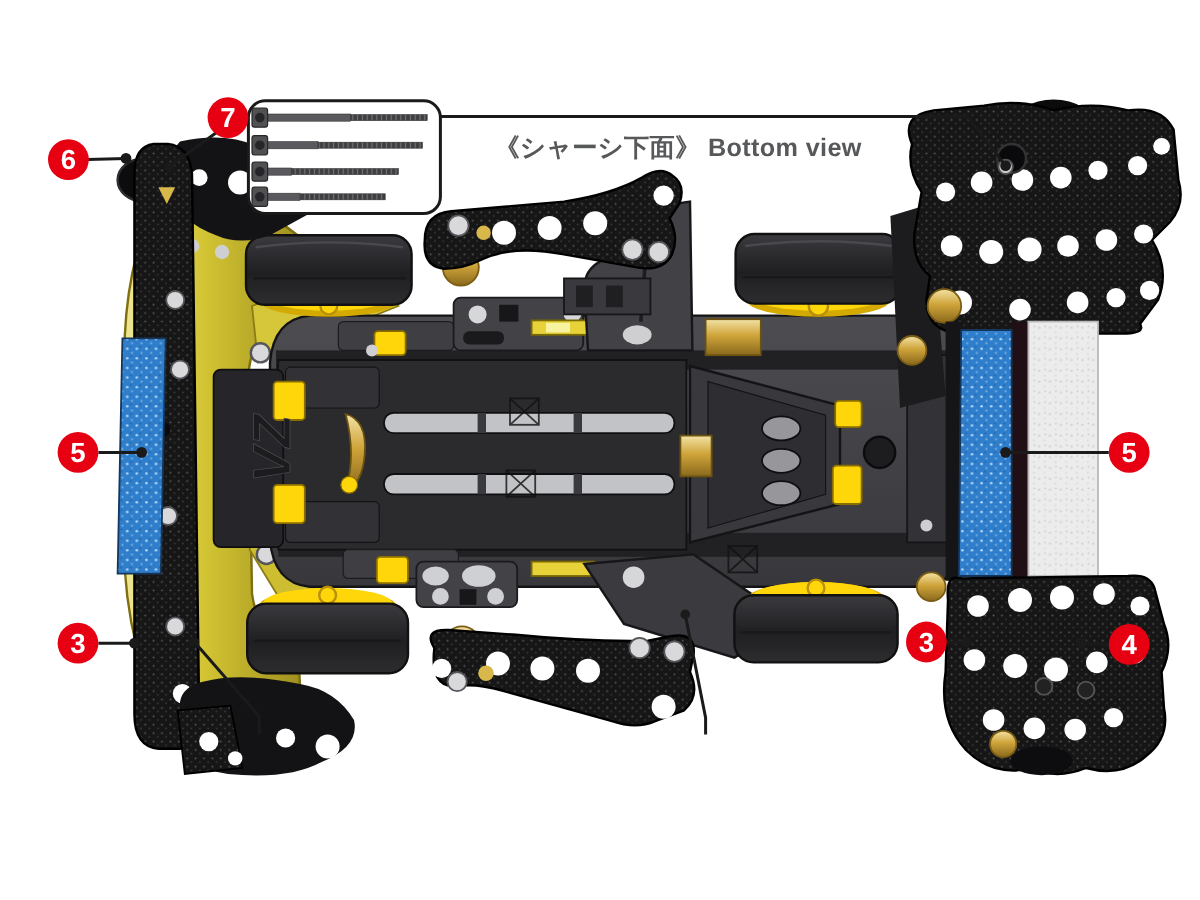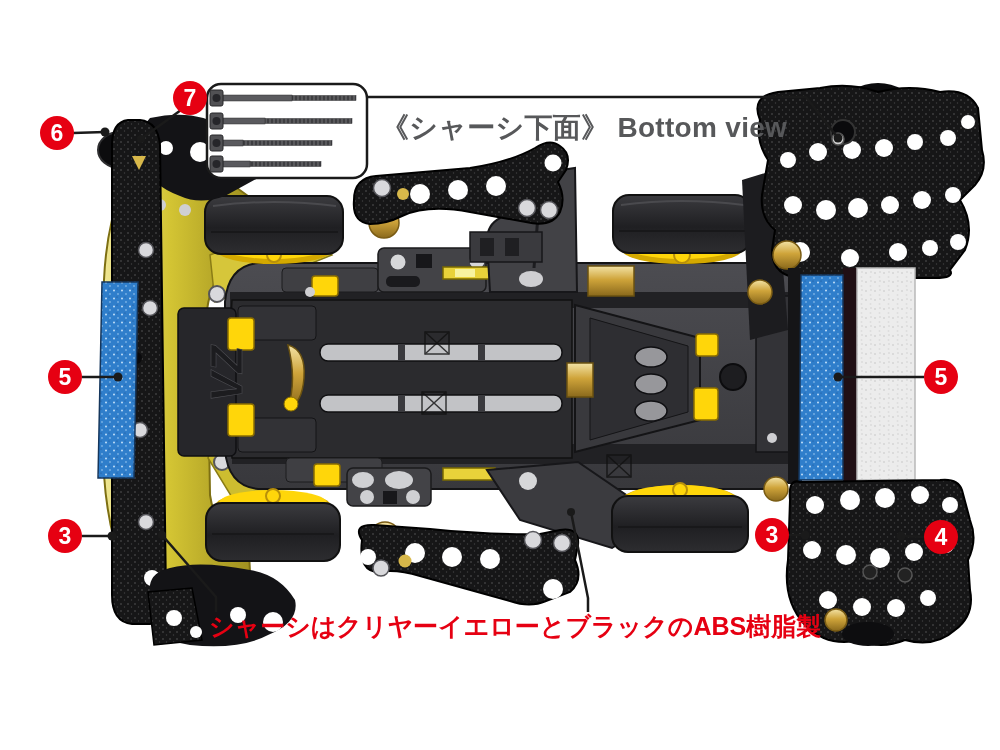--- a/index.html
+++ b/index.html
@@ -1,19 +1,19 @@
 <!DOCTYPE html>
 <html><head>
 <meta charset="utf-8">
 <style>
   html,body{margin:0;padding:0;background:#fff;}
   .stage{position:relative;width:1000px;height:750px;background:#ffffff;overflow:hidden;
          font-family:"Liberation Sans","DejaVu Sans",sans-serif;}
   .stage svg{position:absolute;left:0;top:0;}
-  .title{position:absolute;left:381px;top:109px;font-size:28px;font-weight:700;
+  .title{position:absolute;left:412px;top:109px;font-size:21px;font-weight:700;
          color:#57585a;letter-spacing:.3px;white-space:nowrap;}
   .caption{position:absolute;left:209px;top:610px;color:#e60012;font-weight:700;
            font-size:25px;line-height:32px;white-space:nowrap;}
   .callout{position:absolute;width:34px;height:34px;border-radius:50%;background:#e60012;
            color:#fff;font-size:23px;font-weight:700;text-align:center;line-height:34px;}
 </style>
 </head>
 <body>
 
 <div class="stage">
@@ -351,21 +351,20 @@
       <circle cx="901" cy="536" r="4.5"></circle>
       <circle cx="162" cy="535" r="4"></circle>
       <circle cx="571" cy="512" r="4"></circle>
     </g>
   </g>
 </svg>
 
 <div class="title">《シャーシ下面》 Bottom view</div>
 
 <div class="caption">
-  <div>シャーシはクリヤーイエローとブラックのABS樹脂製</div>
 </div>
 
 <div class="callout" style="left:40px;top:116px">6</div>
 <div class="callout" style="left:173px;top:81px">7</div>
 <div class="callout" style="left:48px;top:360px">5</div>
 <div class="callout" style="left:924px;top:360px">5</div>
 <div class="callout" style="left:48px;top:519px">3</div>
 <div class="callout" style="left:755px;top:518px">3</div>
 <div class="callout" style="left:924px;top:520px">4</div>
 

